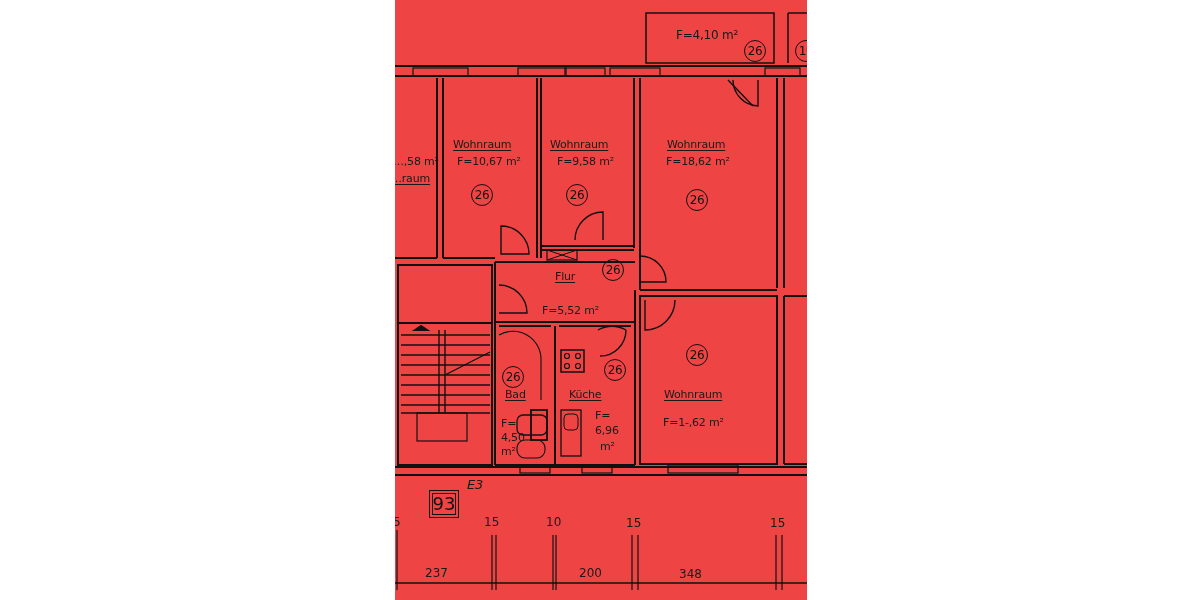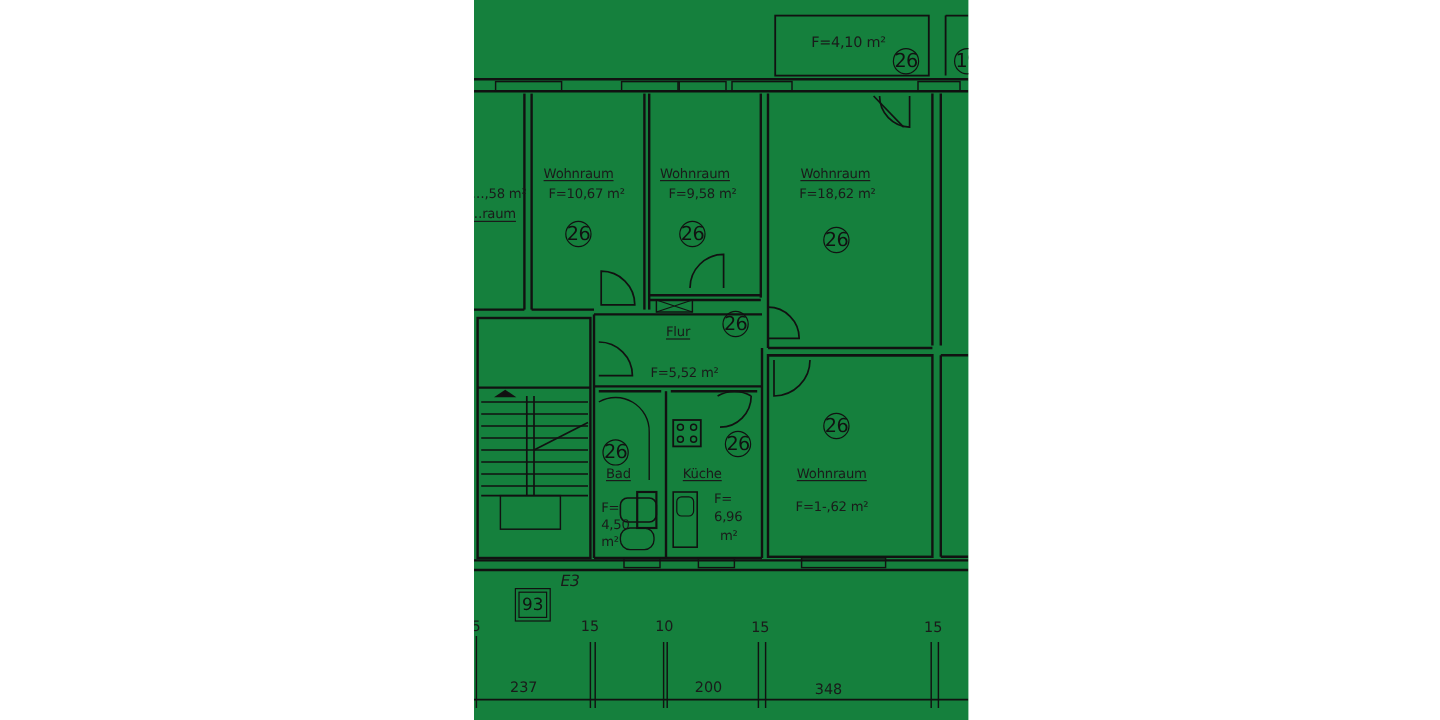--- a/index.html
+++ b/index.html
@@ -1,23 +1,23 @@
 <!DOCTYPE html>
 <html><head>
 <meta charset="utf-8">
 <style>
   html, body { margin:0; padding:0; background:#ffffff; }
   body { width:1200px; height:600px; position:relative; overflow:hidden; font-family:"DejaVu Sans", sans-serif; }
-  #plan { position:absolute; left:395px; top:0; width:412px; height:600px; background:#15803d; overflow:hidden; }
+  #plan { position:absolute; left:395px; top:0; width:412px; height:600px; background:#ef4444; overflow:hidden; }
   #plan svg { position:absolute; left:0; top:0; }
   .lbl { position:absolute; color:#1a1a1a; font-size:11px; line-height:12px; white-space:nowrap; letter-spacing:-0.2px; }
   .room-name { text-decoration:underline; text-underline-offset:2px; }
-  .num { position:absolute; width:20px; height:20px; border:1.6px solid #111; border-radius:50%; font-size:16px; line-height:20px; text-align:center; color:#111; box-sizing:content-box; letter-spacing:-0.5px; }
+  .num { position:absolute; width:20px; height:20px; border:1.6px solid #111; border-radius:50%; font-size:12px; line-height:20px; text-align:center; color:#111; box-sizing:content-box; letter-spacing:-0.5px; }
   .dim { position:absolute; font-size:12px; color:#1a1a1a; }
-  .box93 { position:absolute; left:34px; top:490px; width:28px; height:26px; border:1.8px solid #111; font-size:14px; line-height:26px; text-align:center; color:#111; }
+  .box93 { position:absolute; left:34px; top:490px; width:28px; height:26px; border:1.8px solid #111; font-size:18px; line-height:26px; text-align:center; color:#111; }
   .box93 .inner { position:absolute; left:2px; top:2px; right:2px; bottom:2px; border:1px solid #111; }
 </style>
 </head>
 <body>
 
 <div id="plan">
   <svg width="412" height="600" viewBox="0 0 412 600">
     <g stroke="#111" fill="none" stroke-width="2">
 
       <rect x="251" y="13" width="128" height="50" stroke-width="1.5"></rect>

